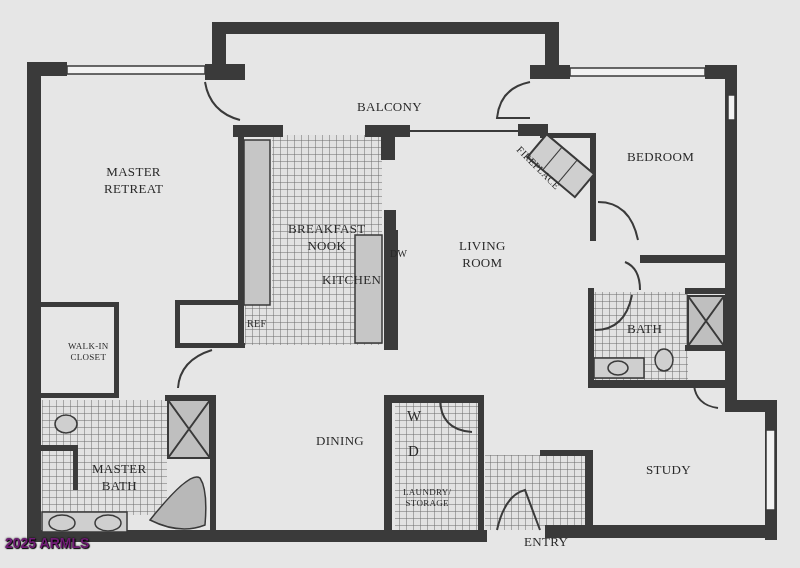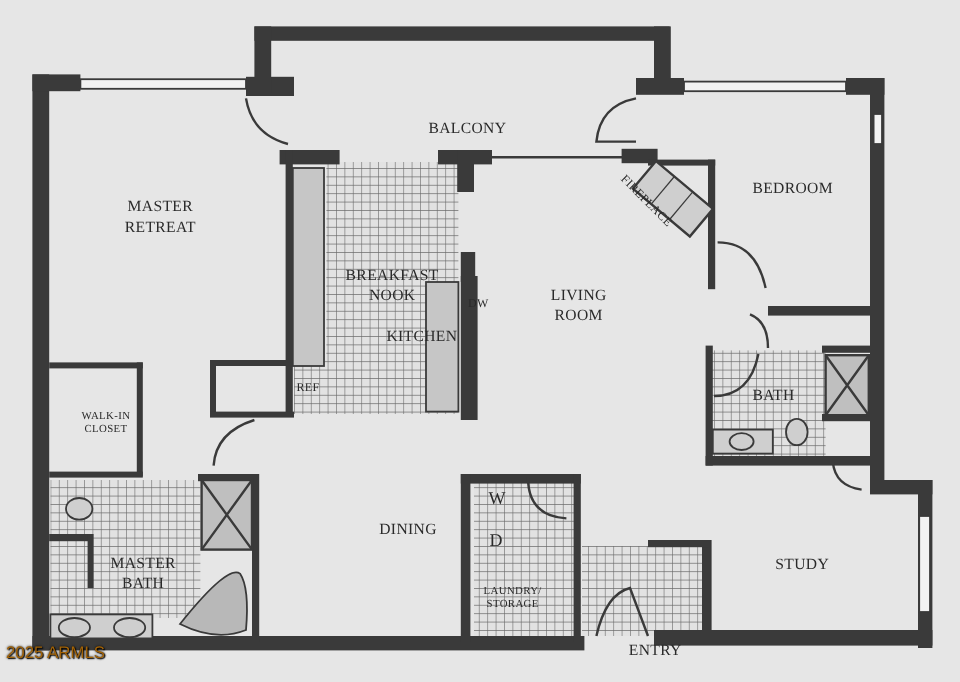--- a/index.html
+++ b/index.html
@@ -1,21 +1,21 @@
 <!DOCTYPE html>
 <html><head>
 <meta charset="utf-8">
 <style>
   html,body{margin:0;padding:0;}
   body{width:800px;height:568px;background:#e6e6e6;overflow:hidden;position:relative;font-family:"DejaVu Serif","Liberation Serif",serif;}
   #plan{position:absolute;left:0;top:0;width:800px;height:568px;}
   .lbl{position:absolute;font-family:"Liberation Serif","DejaVu Serif",serif;color:#2a2a2a;font-size:13px;letter-spacing:0.3px;text-align:center;line-height:17px;white-space:nowrap;}
   .sm{font-size:10px;line-height:12px;}
   .xs{font-size:9px;line-height:11px;}
-  .watermark{position:absolute;left:5px;top:535px;font-family:"Liberation Sans","DejaVu Sans",sans-serif;font-size:14px;font-weight:normal;color:#a16207;text-shadow:0 0 2px #000,1px 1px 1px #000;}
+  .watermark{position:absolute;left:5px;top:535px;font-family:"Liberation Sans","DejaVu Sans",sans-serif;font-size:14px;font-weight:bold;color:#701a75;text-shadow:0 0 2px #000,1px 1px 1px #000;}
 </style>
 </head>
 <body>
 
 <svg id="plan" viewBox="0 0 800 568" xmlns="http://www.w3.org/2000/svg">
   <defs>
     <pattern id="tile" width="7" height="7" patternUnits="userSpaceOnUse">
       <rect width="7" height="7" fill="#e2e2e2"></rect>
       <path d="M0 0H7M0 0V7" stroke="#6a6a6a" stroke-width="1"></path>
     </pattern>

